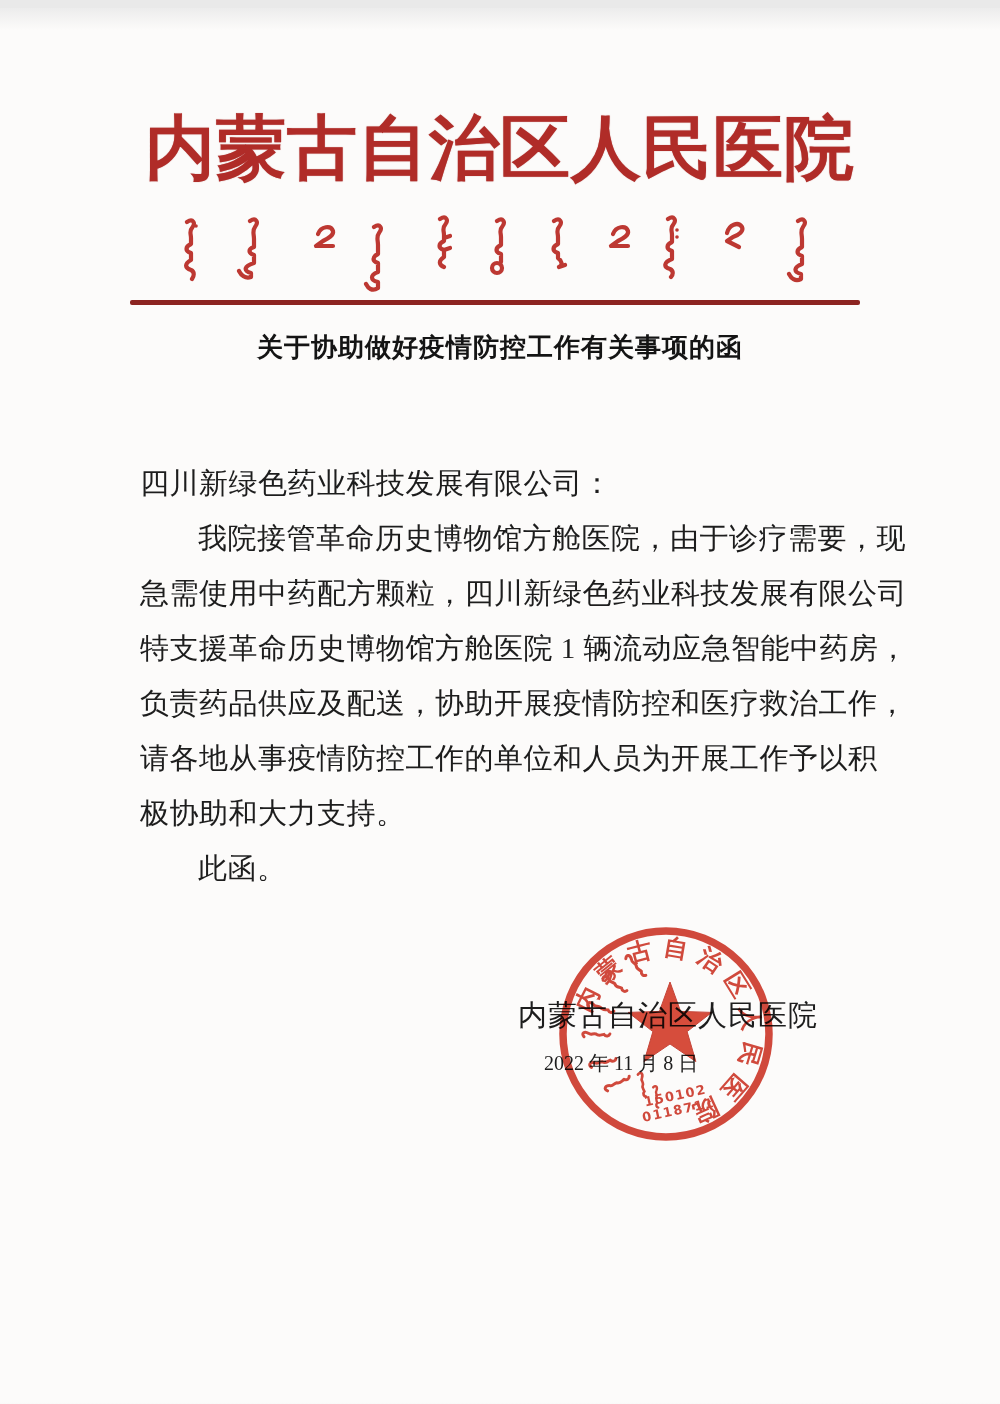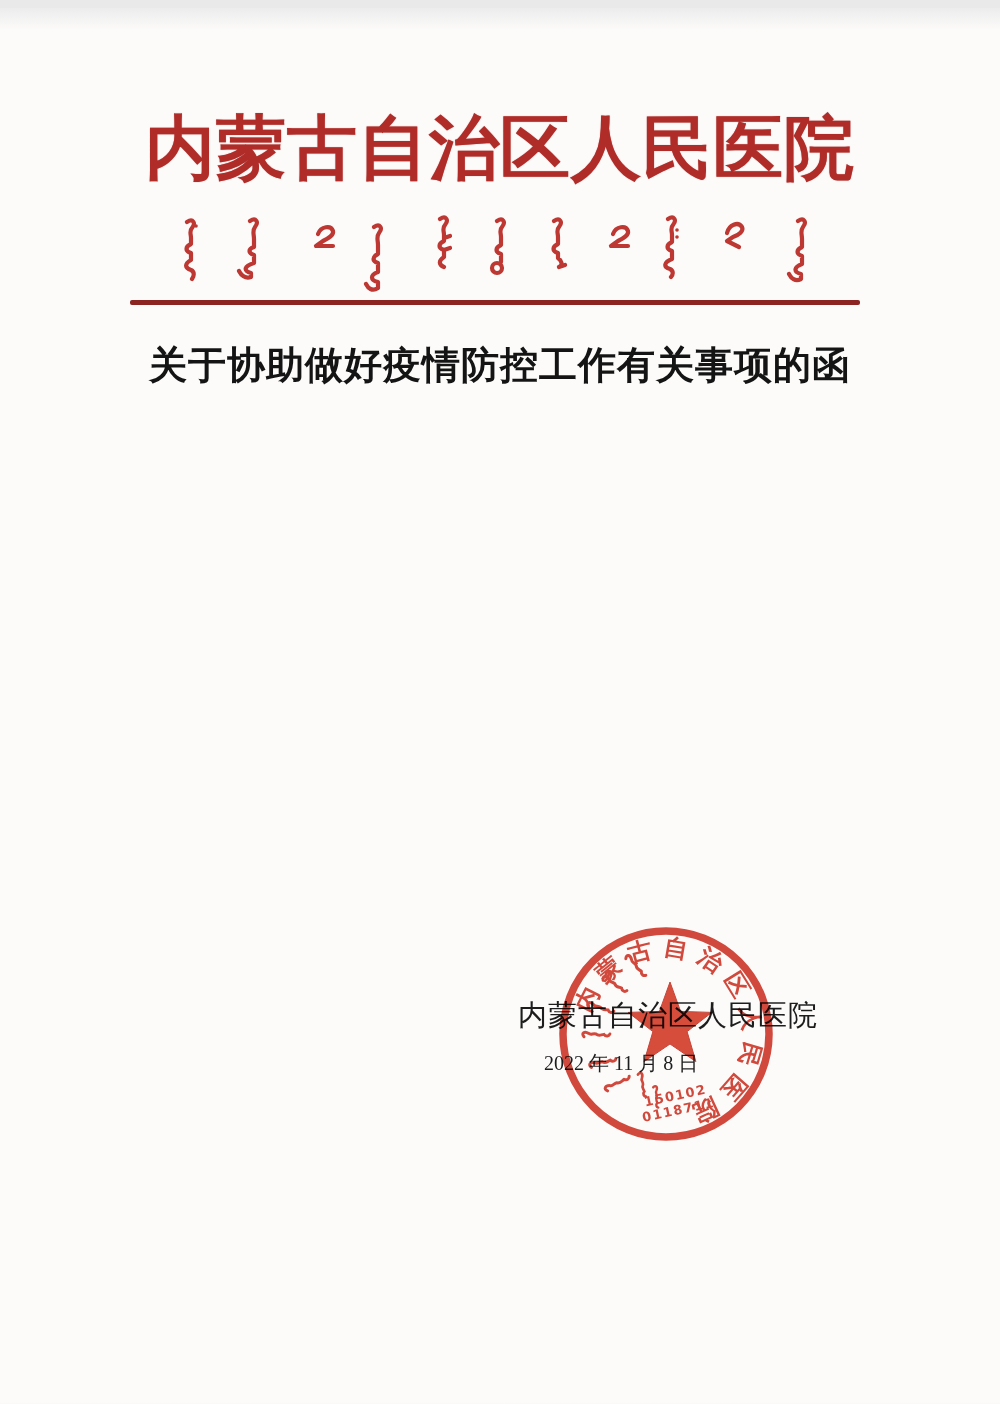--- a/index.html
+++ b/index.html
@@ -27,23 +27,23 @@
     color: #b02c28;
     text-shadow: 0 0 1px rgba(150,20,20,.55);
     white-space: nowrap;
   }
   .mongolian-row { position: absolute; left: 170px; top: 202px; }
   .red-rule {
     position: absolute; left: 130px; top: 292px; width: 730px; height: 5px;
     background: #8c2421; border-radius: 2px;
   }
   .doc-title {
-    position: absolute; top: 332px; left: 0; width: 100%;
+    position: absolute; top: 322px; left: 0; width: 100%;
     margin: 0; text-align: center;
-    font-size: 38px; font-weight: 700; letter-spacing: 1px;
+    font-size: 26px; font-weight: 700; letter-spacing: 1px;
     color: #141414; white-space: nowrap;
   }
   .body-block {
     position: absolute; left: 140px; top: 448px; width: 720px;
     font-size: 29px; color: #1d1d1d; letter-spacing: .5px;
   }
   .body-block p { margin: 0; height: 55px; line-height: 55px; white-space: nowrap; }
   .jst { text-align: justify; text-align-last: justify; }
   .ind { text-indent: 58px; }
   .sign-org {
@@ -109,20 +109,30 @@
     </g>
     <g transform="translate(624,8)">
       <path d="M4,3 C10,-1 13,4 9,9 C6,13 8,16 8,21 L8,29 C2,32 2,36 8,38 L8,46 C0,49 -1,54 7,56 L7,61 C1,64 -3,60 -5,56"></path>
     </g>
   </svg>
 
   <div class="red-rule"></div>
 
   <h2 class="doc-title">关于协助做好疫情防控工作有关事项的函</h2>
 
+  <div class="body-block">
+    <p>四川新绿色药业科技发展有限公司：</p>
+    <p class="ind jst">我院接管革命历史博物馆方舱医院，由于诊疗需要，现</p>
+    <p class="jst">急需使用中药配方颗粒，四川新绿色药业科技发展有限公司</p>
+    <p class="jst">特支援革命历史博物馆方舱医院 1 辆流动应急智能中药房，</p>
+    <p class="jst">负责药品供应及配送，协助开展疫情防控和医疗救治工作，</p>
+    <p class="jst">请各地从事疫情防控工作的单位和人员为开展工作予以积</p>
+    <p>极协助和大力支持。</p>
+    <p class="ind">此函。</p>
+  </div>
 
   <div class="sign-org">内蒙古自治区人民医院</div>
   <div class="sign-date">2022 年 11 月 8 日</div>
 
   <svg class="seal" viewBox="0 0 220 220">
     <defs>
       <path id="sealArc" d="M 32,110 A 78,78 0 1 1 110,188"></path>
     </defs>
     <circle cx="110" cy="110" r="103" fill="none" stroke="#cd3122" stroke-width="7.5"></circle>
     <text font-size="24" font-weight="700" fill="#cd3122" letter-spacing="9">

